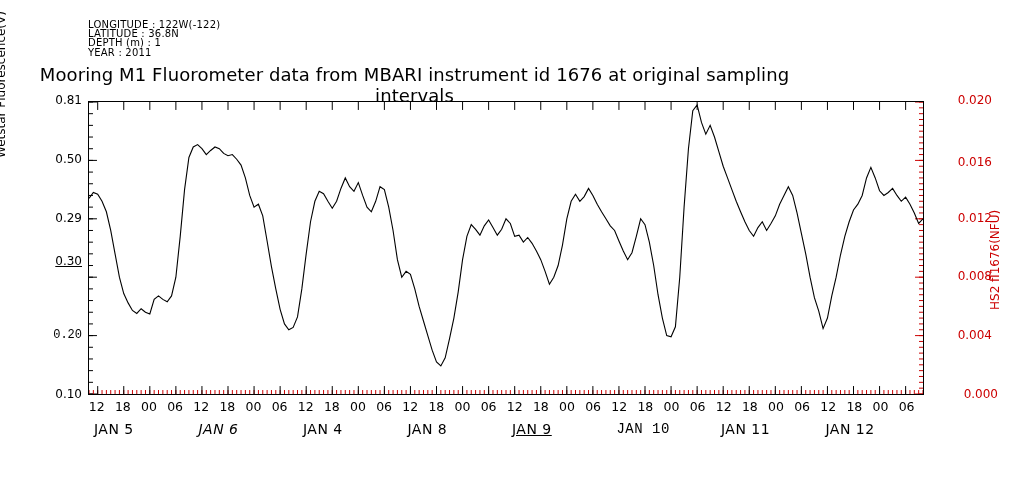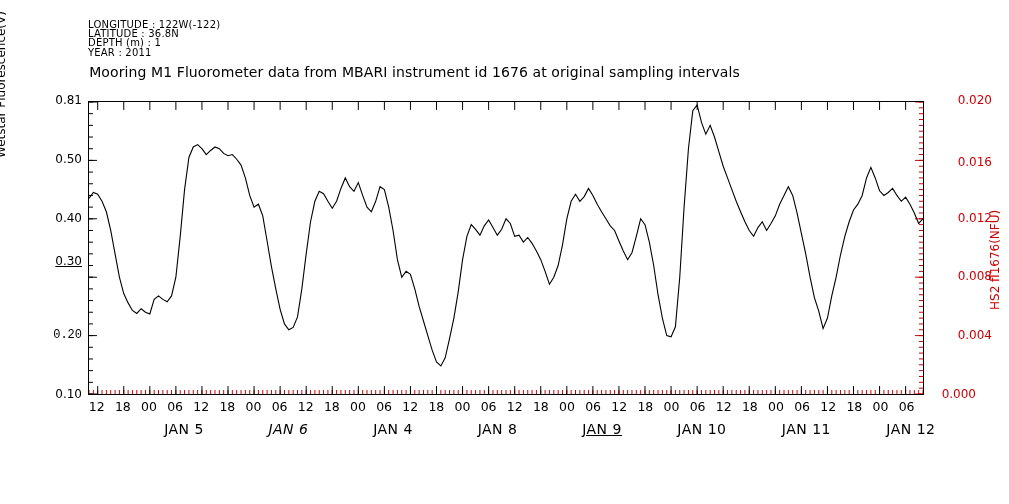--- a/index.html
+++ b/index.html
@@ -8,21 +8,21 @@
     font-family:"DejaVu Sans","Liberation Sans",sans-serif;
     position:relative;overflow:hidden;
   }
   .meta{
     position:absolute;left:88px;top:20px;
     font-size:10px;line-height:9.2px;color:#000;
     letter-spacing:0.2px;white-space:pre;
   }
   .title{
     position:absolute;left:0;top:64px;width:829px;text-align:center;
-    font-size:14px;color:#000;font-family:"DejaVu Sans","Liberation Sans",sans-serif;
+    font-size:18px;color:#000;font-family:"DejaVu Sans","Liberation Sans",sans-serif;
     letter-spacing:0.1px;
   }
   #plot{
     position:absolute;left:88px;top:101px;width:836px;height:294px;
     border:1px solid #000;box-sizing:border-box;background:#fff;
   }
   #svgwrap{position:absolute;left:0;top:0;width:100%;height:100%;}
   .ylabel-left{
     position:absolute;left:-6px;top:158px;width:200px;
     transform:rotate(-90deg);transform-origin:0 0;
@@ -39,21 +39,21 @@
   }
   .ytick-right{
     position:absolute;text-align:right;width:60px;
     font-size:12px;color:#cc0000;
   }
   .xtick{
     position:absolute;text-align:center;width:30px;
     font-size:12.5px;color:#000;
   }
   .daylabel{
-    position:absolute;text-align:right;width:110px;
+    position:absolute;text-align:left;width:110px;
     font-size:14px;color:#000;letter-spacing:0.5px;
   }
 </style>
 </head>
 <body>
 
 <div class="meta">LONGITUDE : 122W(-122)
 LATITUDE : 36.8N
 DEPTH (m) : 1
 YEAR : 2011</div>
@@ -420,26 +420,26 @@
         <line x1="818.5833333333333" y1="0" x2="818.5833333333333" y2="8" stroke="#000" stroke-width="1"></line>
       </g>
     <path id="dataline" fill="none" stroke="#000000" stroke-width="1.1" d="M0.00 97.02 L4.35 91.14 L8.71 92.90 L13.06 99.96 L17.42 110.54 L21.77 129.36 L26.13 152.88 L30.48 176.40 L34.83 192.86 L39.19 202.27 L43.54 209.92 L47.90 212.86 L52.25 208.15 L56.60 211.68 L60.96 213.44 L65.31 198.74 L69.67 195.22 L74.02 198.74 L78.38 201.10 L82.73 195.22 L87.08 176.40 L91.44 135.24 L95.79 88.20 L100.15 55.86 L104.50 45.28 L108.85 42.92 L113.21 47.04 L117.56 52.92 L121.92 48.80 L126.27 45.28 L130.63 47.04 L134.98 51.74 L139.33 54.10 L143.69 52.92 L148.04 57.62 L152.40 63.50 L156.75 76.44 L161.10 94.08 L165.46 105.84 L169.81 102.90 L174.17 114.66 L178.52 139.94 L182.88 165.82 L187.23 188.16 L191.58 208.74 L195.94 223.44 L200.29 229.32 L204.65 226.97 L209.00 216.38 L213.35 188.16 L217.71 152.88 L222.06 120.54 L226.42 99.96 L230.77 89.96 L235.13 92.32 L239.48 99.96 L243.83 107.02 L248.19 99.96 L252.54 87.02 L256.90 76.44 L261.25 85.26 L265.60 89.96 L269.96 81.14 L274.31 94.08 L278.67 105.84 L283.02 110.54 L287.38 99.96 L291.73 85.26 L296.08 88.20 L300.44 105.84 L304.79 129.36 L309.15 158.76 L313.50 176.40 L317.85 170.52 L322.21 173.46 L326.56 188.16 L330.92 205.80 L335.27 220.50 L339.63 235.20 L343.98 249.90 L348.33 261.66 L352.69 265.78 L357.04 257.54 L361.40 238.14 L365.75 217.56 L370.10 191.10 L374.46 158.76 L378.81 135.24 L383.17 123.48 L387.52 128.18 L391.88 134.06 L396.23 124.66 L400.58 118.78 L404.94 126.42 L409.29 134.06 L413.65 128.18 L418.00 117.60 L422.35 122.30 L426.71 135.24 L431.06 134.06 L435.42 141.12 L439.77 136.42 L444.13 142.30 L448.48 149.94 L452.83 158.76 L457.19 170.52 L461.54 183.46 L465.90 176.40 L470.25 164.64 L474.60 144.06 L478.96 117.60 L483.31 99.96 L487.67 92.90 L492.02 99.96 L496.38 95.26 L500.73 87.02 L505.08 94.08 L509.44 102.90 L513.79 110.54 L518.15 117.60 L522.50 124.66 L526.85 129.36 L531.21 139.94 L535.56 149.94 L539.92 158.76 L544.27 151.70 L548.63 135.24 L552.98 117.60 L557.33 123.48 L561.69 141.12 L566.04 164.64 L570.40 194.04 L574.75 217.56 L579.10 235.20 L583.46 236.38 L587.81 226.38 L592.17 176.40 L596.52 105.84 L600.88 47.04 L605.23 8.82 L609.58 2.94 L613.94 20.58 L618.29 32.34 L622.65 23.52 L627.00 35.28 L631.35 49.98 L635.71 64.68 L640.06 76.44 L644.42 88.20 L648.77 99.96 L653.13 110.54 L657.48 120.54 L661.83 129.36 L666.19 135.24 L670.54 126.42 L674.90 120.54 L679.25 129.36 L683.60 122.30 L687.96 114.66 L692.31 102.90 L696.67 94.08 L701.02 85.26 L705.38 94.08 L709.73 111.72 L714.08 132.30 L718.44 152.88 L722.79 176.40 L727.15 196.98 L731.50 210.50 L735.85 228.14 L740.21 217.56 L744.56 195.22 L748.92 176.40 L753.27 154.06 L757.63 135.24 L761.98 120.54 L766.33 108.78 L770.69 102.90 L775.04 94.08 L779.40 76.44 L783.75 65.86 L788.10 76.44 L792.46 89.38 L796.81 94.08 L801.17 91.14 L805.52 87.02 L809.88 94.08 L814.23 99.96 L818.58 95.84 L822.94 102.90 L827.29 111.72 L831.65 122.30 L836.00 117.60"></path>
   </svg>
 </div>
 
 <div id="ylabels-left">
     <div class="ytick-left" style="left: 36px; top: 387px;">0.10</div>
     <div class="ytick-left" style="left: 36px; top: 328.2px; font-family: Liberation Mono, monospace;">0.20</div>
     <div class="ytick-left" style="left: 36px; top: 254px; text-decoration: underline;">0.30</div>
-    <div class="ytick-left" style="left: 36px; top: 210.6px;">0.40</div>
+    <div class="ytick-left" style="left: 36px; top: 210.6px;">0.29</div>
     <div class="ytick-left" style="left: 36px; top: 151.8px;">0.50</div>
     <div class="ytick-left" style="left: 36px; top: 93px;">0.81</div>
   </div>
 <div id="ylabels-right">
-    <div class="ytick-right" style="left: 916px; top: 387px;">0.000</div>
+    <div class="ytick-right" style="left: 938px; top: 387px;">0.000</div>
     <div class="ytick-right" style="left: 932px; top: 328.2px;">0.004</div>
     <div class="ytick-right" style="left: 932px; top: 269.4px;">0.008</div>
     <div class="ytick-right" style="left: 932px; top: 210.6px;">0.012</div>
     <div class="ytick-right" style="left: 932px; top: 155px;">0.016</div>
     <div class="ytick-right" style="left: 932px; top: 93px;">0.020</div>
   </div>
 <div id="xlabels">
     <div class="xtick" style="left: 81.7083px; top: 399px;">12</div>
     <div class="xtick" style="left: 107.833px; top: 399px;">18</div>
     <div class="xtick" style="left: 133.958px; top: 399px;">00</div>
@@ -472,16 +472,16 @@
     <div class="xtick" style="left: 839.333px; top: 399px;">18</div>
     <div class="xtick" style="left: 865.458px; top: 399px;">00</div>
     <div class="xtick" style="left: 891.583px; top: 399px;">06</div>
   </div>
 <div id="daylabels">
     <div class="daylabel" style="left: 93.9583px; top: 421px;">JAN  5</div>
     <div class="daylabel" style="left: 198.458px; top: 421px; font-style: italic;">JAN  6</div>
     <div class="daylabel" style="left: 302.958px; top: 421px;">JAN  4</div>
     <div class="daylabel" style="left: 407.458px; top: 421px;">JAN  8</div>
     <div class="daylabel" style="left: 511.958px; top: 421px; text-decoration: underline;">JAN  9</div>
-    <div class="daylabel" style="left: 616.458px; top: 421px;">JAN  10</div>
+    <div class="daylabel" style="left: 616.458px; top: 421px; font-family: Liberation Mono, monospace;">JAN  10</div>
     <div class="daylabel" style="left: 720.958px; top: 421px;">JAN  11</div>
     <div class="daylabel" style="left: 825.458px; top: 421px;">JAN  12</div>
   </div>
 
 </body></html>

